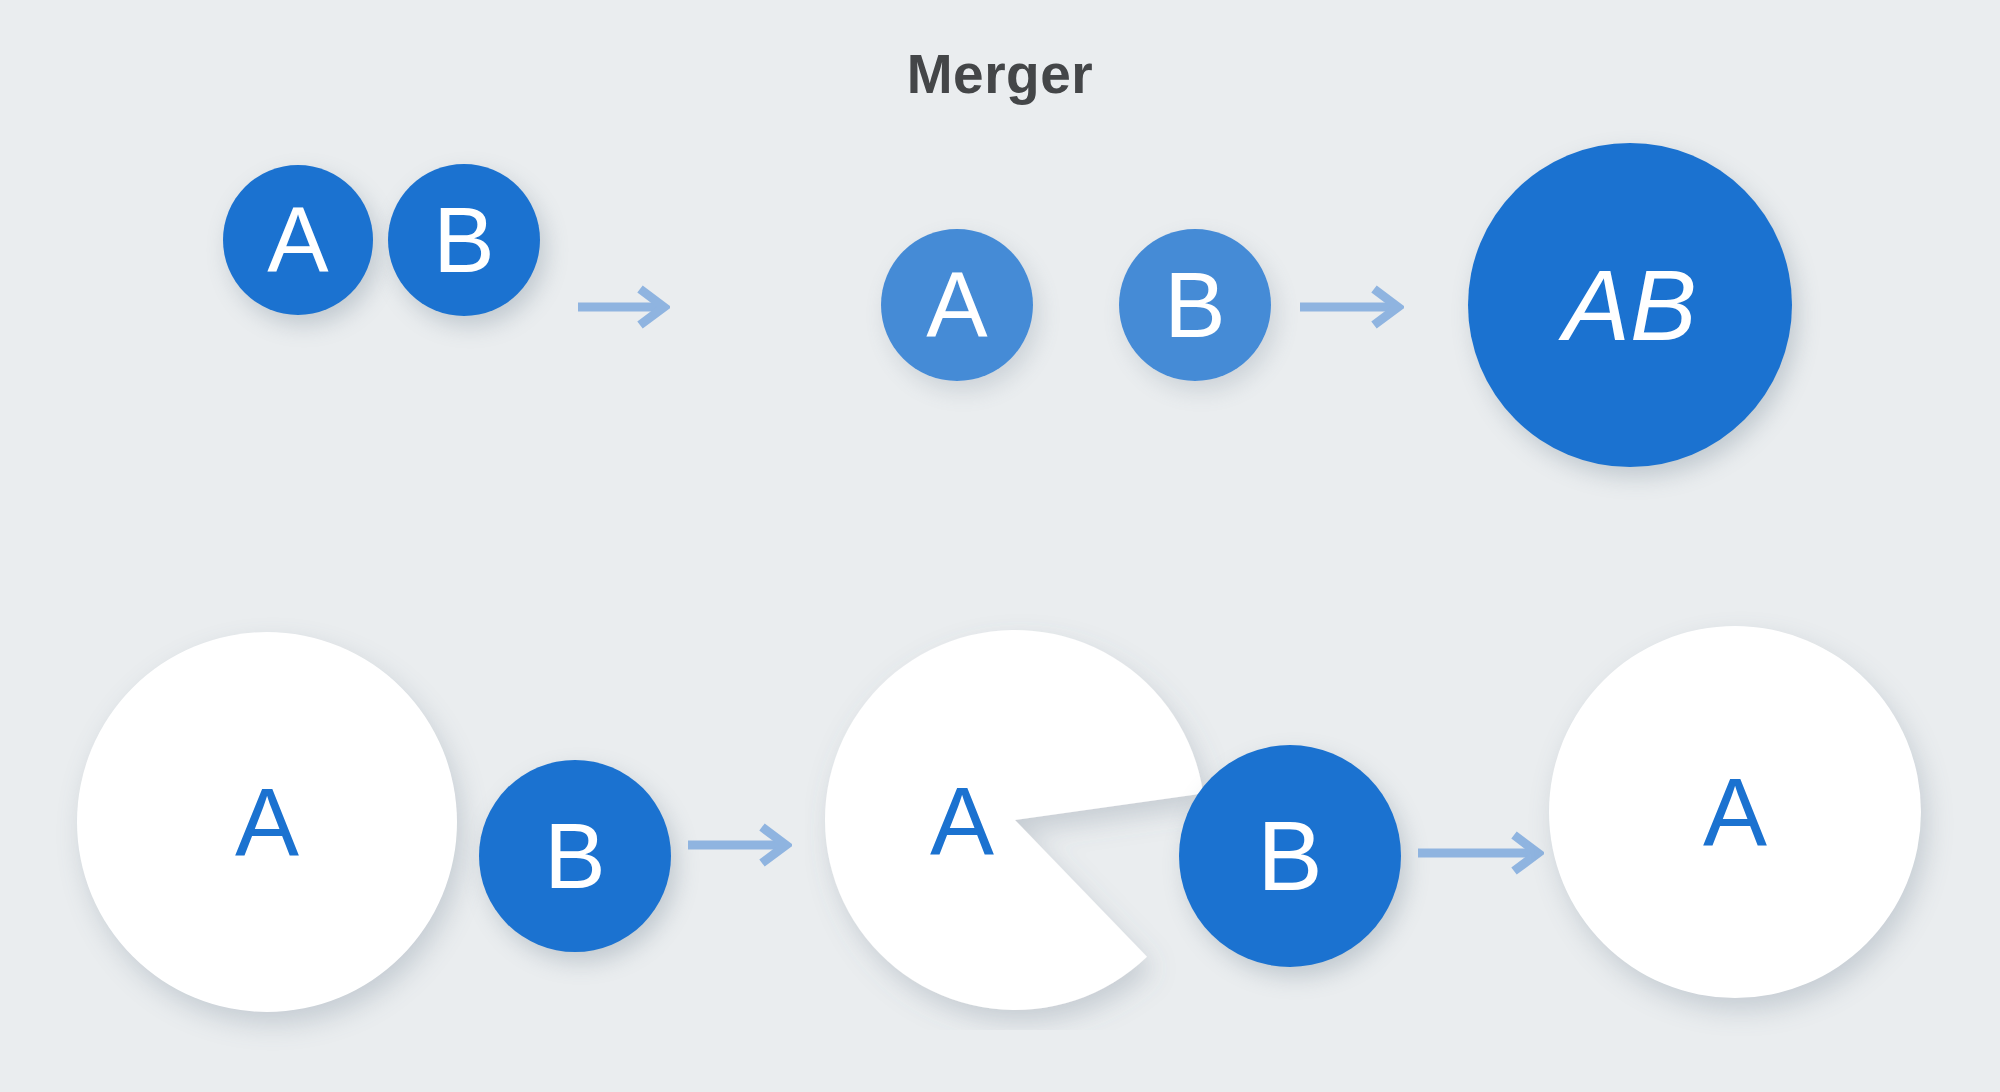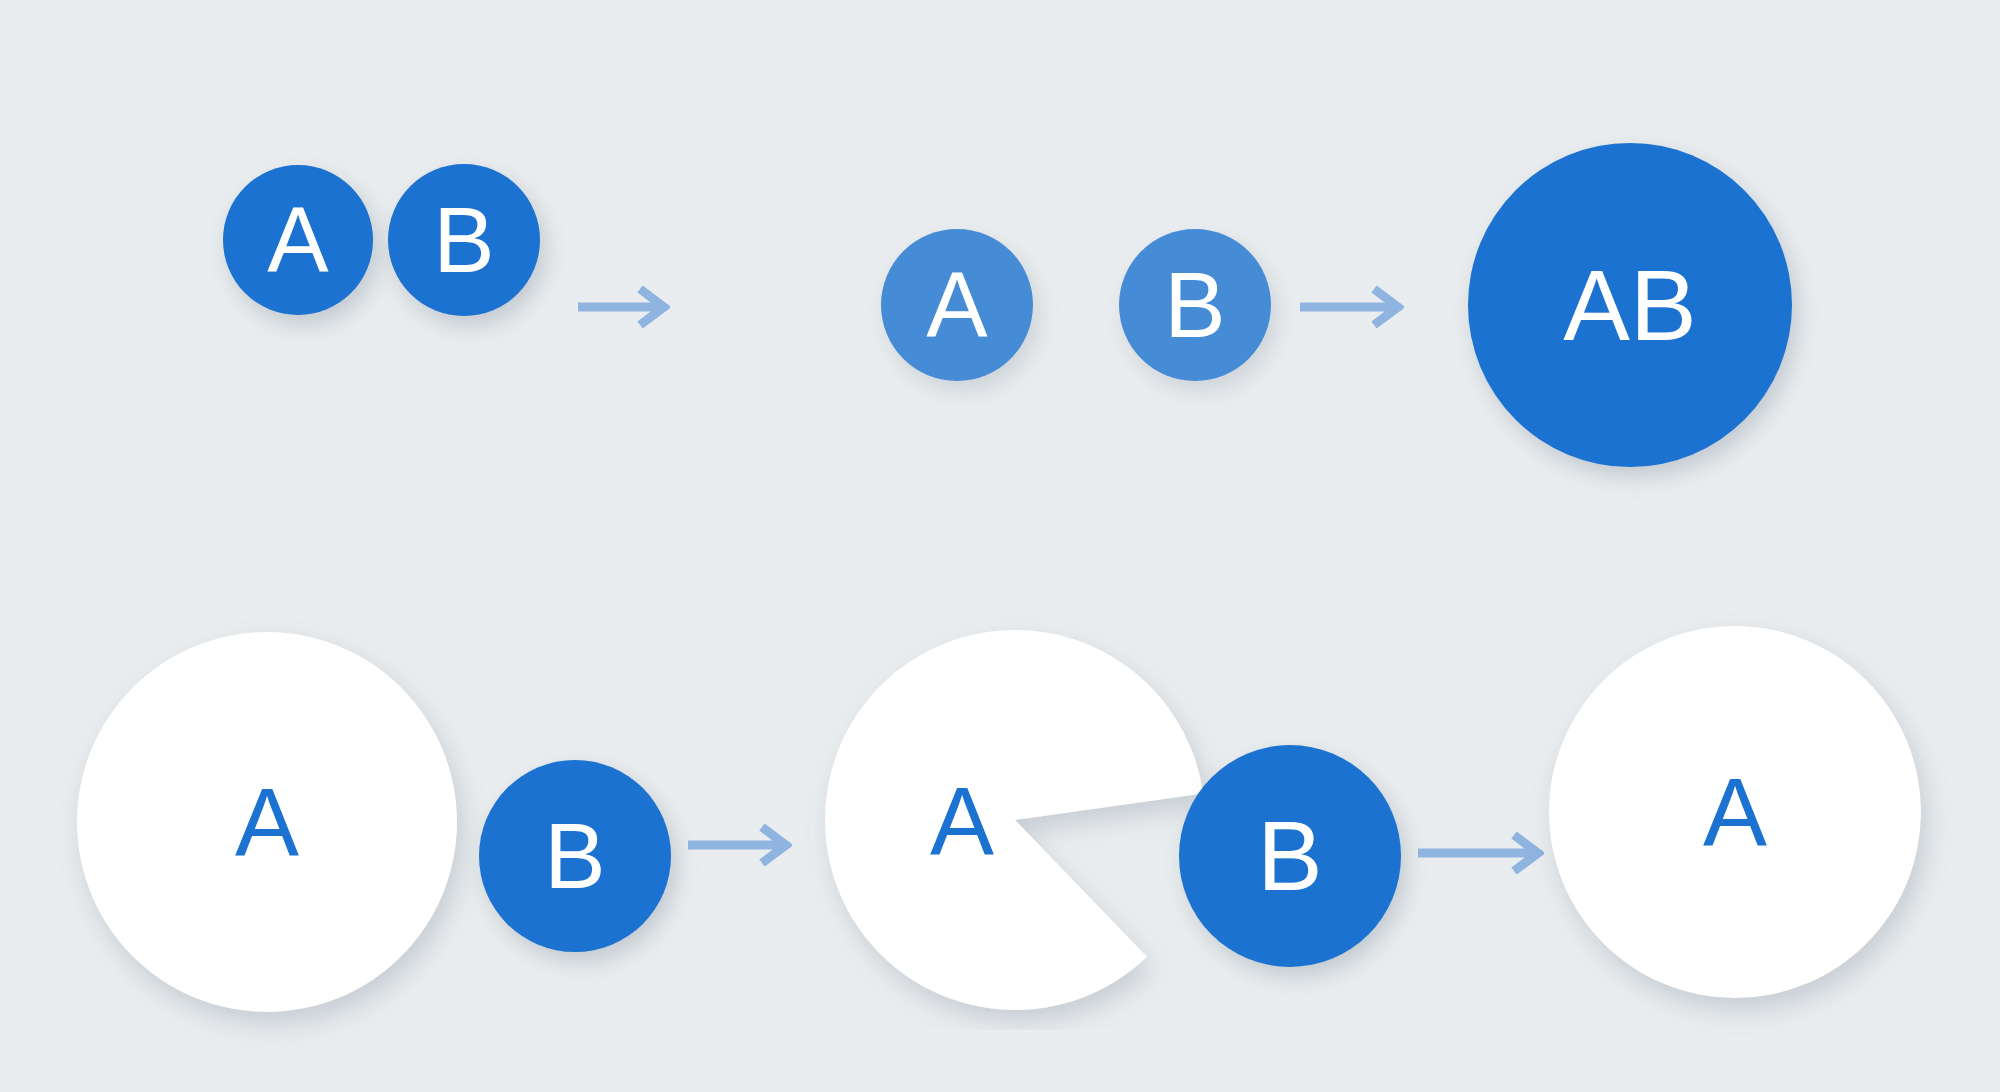--- a/index.html
+++ b/index.html
@@ -84,20 +84,21 @@
     color: #1b72d0;
     line-height: 1;
     user-select: none;
   }
 </style>
 </head>
 <body>
 
 <div id="stage">
 
+  <div class="section-title" id="title-merger">Merger</div>
 
   <div class="node solid-blue" style="left:223px; top:165px; width:150px; height:150px;">
     <span class="label" style="font-size:92px;">A</span>
   </div>
 
   <div class="node solid-blue" style="left:388px; top:164px; width:152px; height:152px;">
     <span class="label" style="font-size:92px;">B</span>
   </div>
 
   <div class="arrow" style="left:578px; top:284px; width:92px; height:46px;">
@@ -126,21 +127,21 @@
   </div>
 
   <div class="arrow" style="left:1300px; top:284px; width:104px; height:46px;">
     <svg width="104" height="46" viewBox="0 0 104 46" aria-hidden="true">
       <line x1="0" y1="23" x2="94" y2="23" stroke="#8fb4e0" stroke-width="9" stroke-linecap="butt"></line>
       <polyline points="74,5 98,23 74,41" fill="none" stroke="#8fb4e0" stroke-width="9" stroke-linejoin="miter" stroke-linecap="butt"></polyline>
     </svg>
   </div>
 
   <div class="node solid-blue" style="left:1468px; top:143px; width:324px; height:324px;">
-    <span class="label" style="font-size:100px;">AB</span>
+    <span class="label" style="font-size:100px;font-style:italic;">AB</span>
   </div>
 
 
   <div class="node solid-white" style="left:77px; top:632px; width:380px; height:380px;">
     <span class="label" style="font-size:96px;">A</span>
   </div>
 
   <div class="node solid-blue" style="left:479px; top:760px; width:192px; height:192px;">
     <span class="label" style="font-size:92px;">B</span>
   </div>

